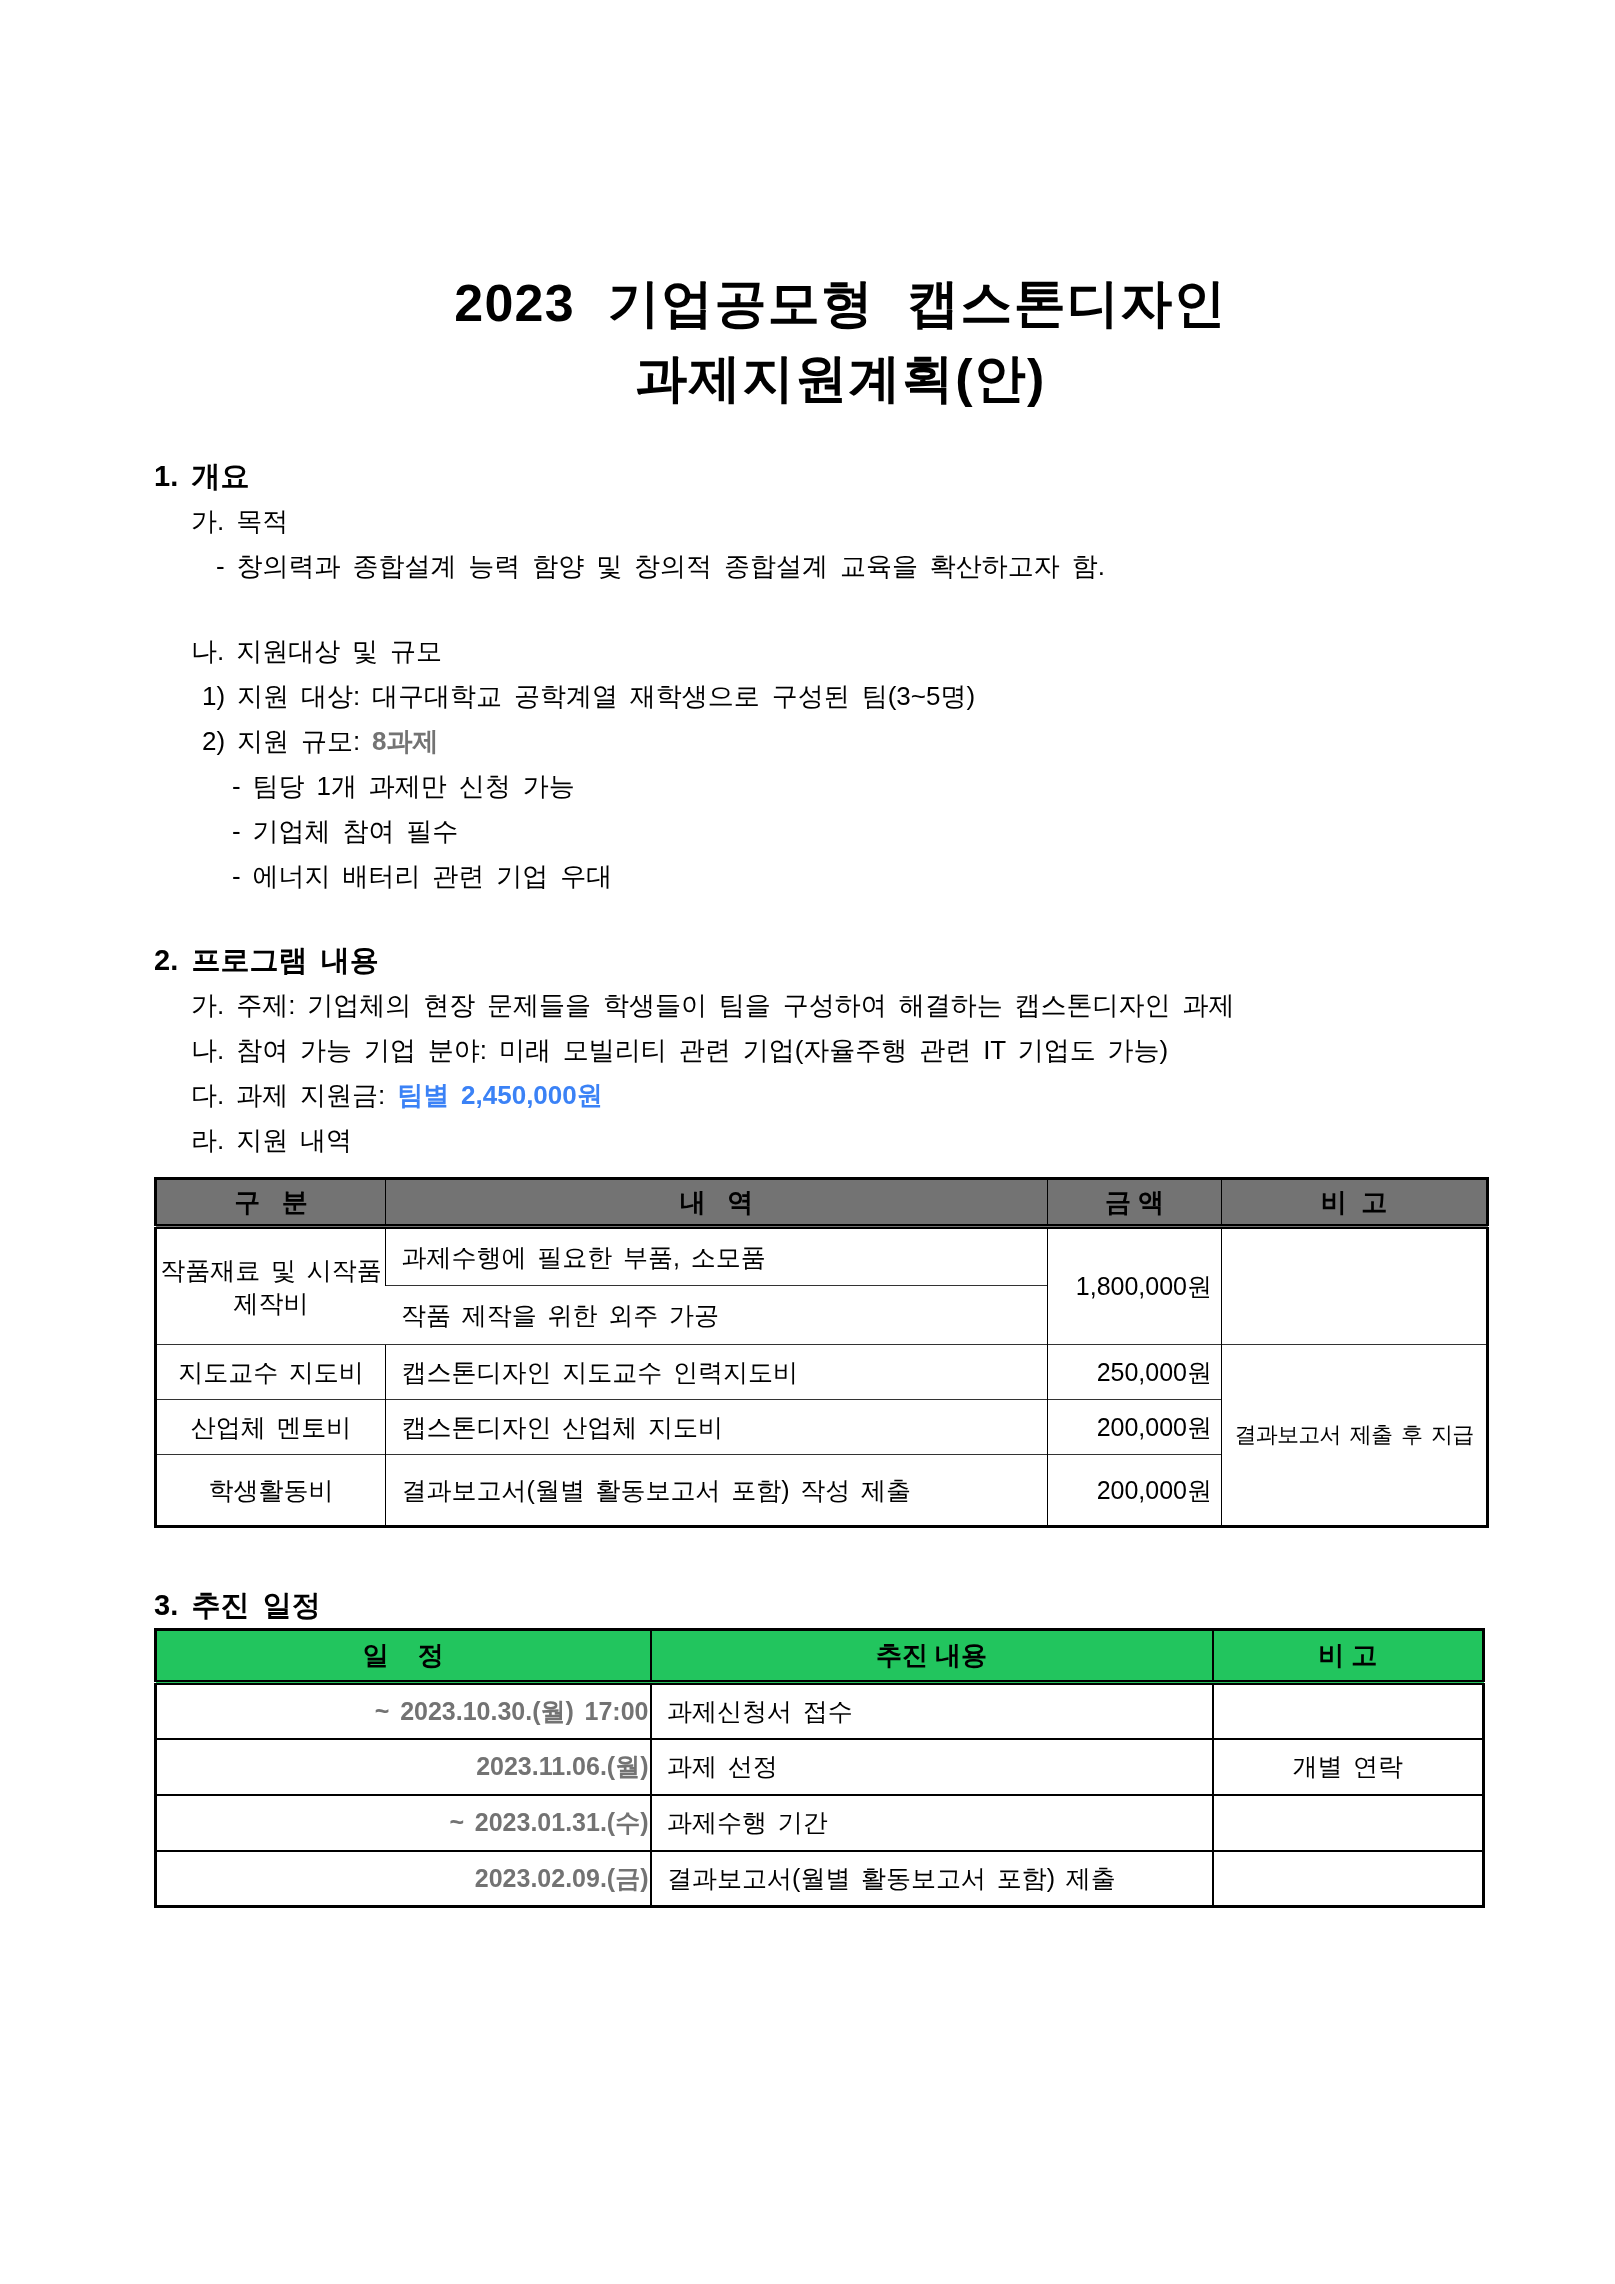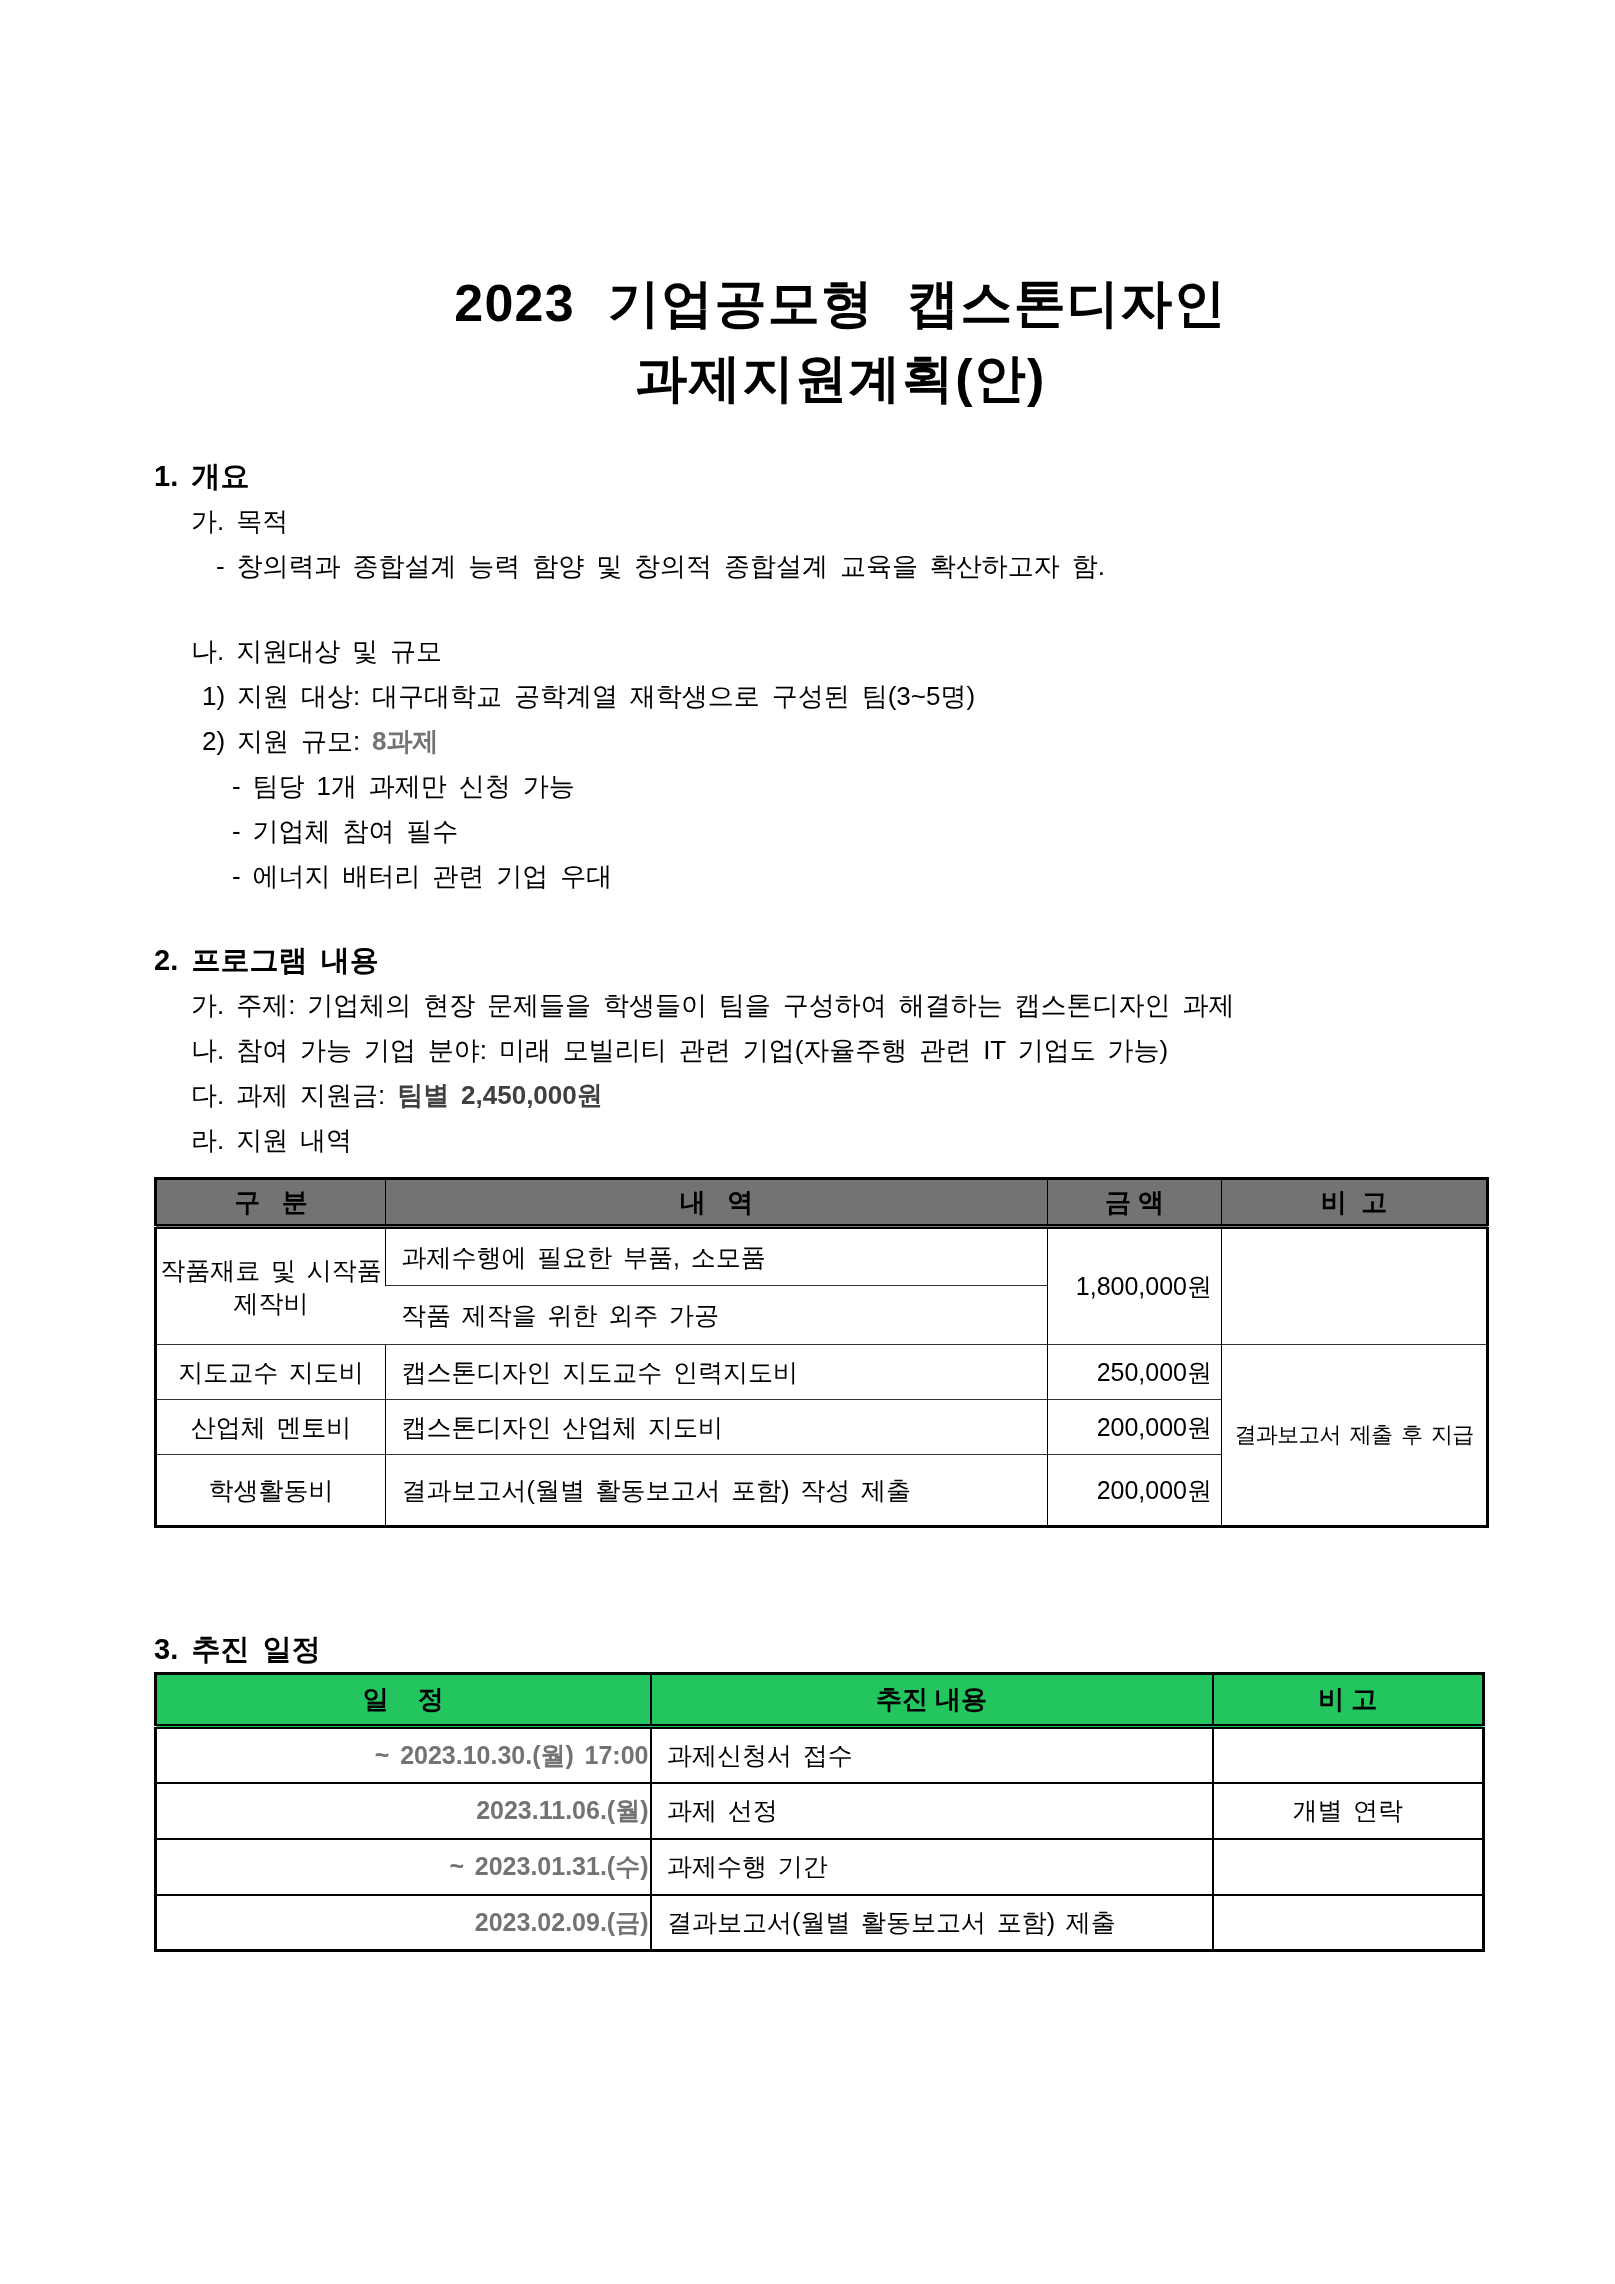--- a/index.html
+++ b/index.html
@@ -28,21 +28,21 @@
   
   .sec{font-size:29px;font-weight:700;line-height:46px;word-spacing:0.18em;}
   .line{font-size:26px;line-height:45px;word-spacing:0.18em;}
   .ind1{padding-left:37px;}
   .ind1d{padding-left:62px;}
   .ind2{padding-left:48px;}
   .ind3{padding-left:78px;}
   .gap62{height:40px;}
   .gap58{height:38px;}
   .red{color:#737373;font-weight:700;}
-  .blue{color:#404040;font-weight:700;}
+  .blue{color:#3b82f6;font-weight:700;}
   
   table{border-collapse:collapse;table-layout:fixed;background:#fff;}
   .tbl{width:1332px;margin-top:14.3px;border:3.9px solid #000;}
   .tbl th{
     background:#737373;
     font-size:26px;font-weight:700;
     text-align:center;vertical-align:middle;
     border-bottom:5.2px double #000;
     border-left:1.3px solid #000;
     white-space:pre;
@@ -88,21 +88,21 @@
     border-left:2px solid #000;
     border-top:2.6px solid #000;
     word-spacing:0.15em;
   }
   .tbl2 td:first-child{border-left:none;}
   .tbl2 .date{text-align:right;}
   .tbl2 .content{text-align:left;padding-left:15.6px;}
   .tbl2 .note{text-align:center;}
   #schedule-table tr.hrow{height:53px;}
   #schedule-table tr.drow{height:56px;}
-  .sec3{margin-top:98px;}
+  .sec3{margin-top:54px;}
 </style>
 </head>
 <body>
 
 <div class="page">
 
   <h1 class="title">
     <span class="title-line">2023 기업공모형 캡스톤디자인</span>
     <span class="title-line">과제지원계획(안)</span>
   </h1>

